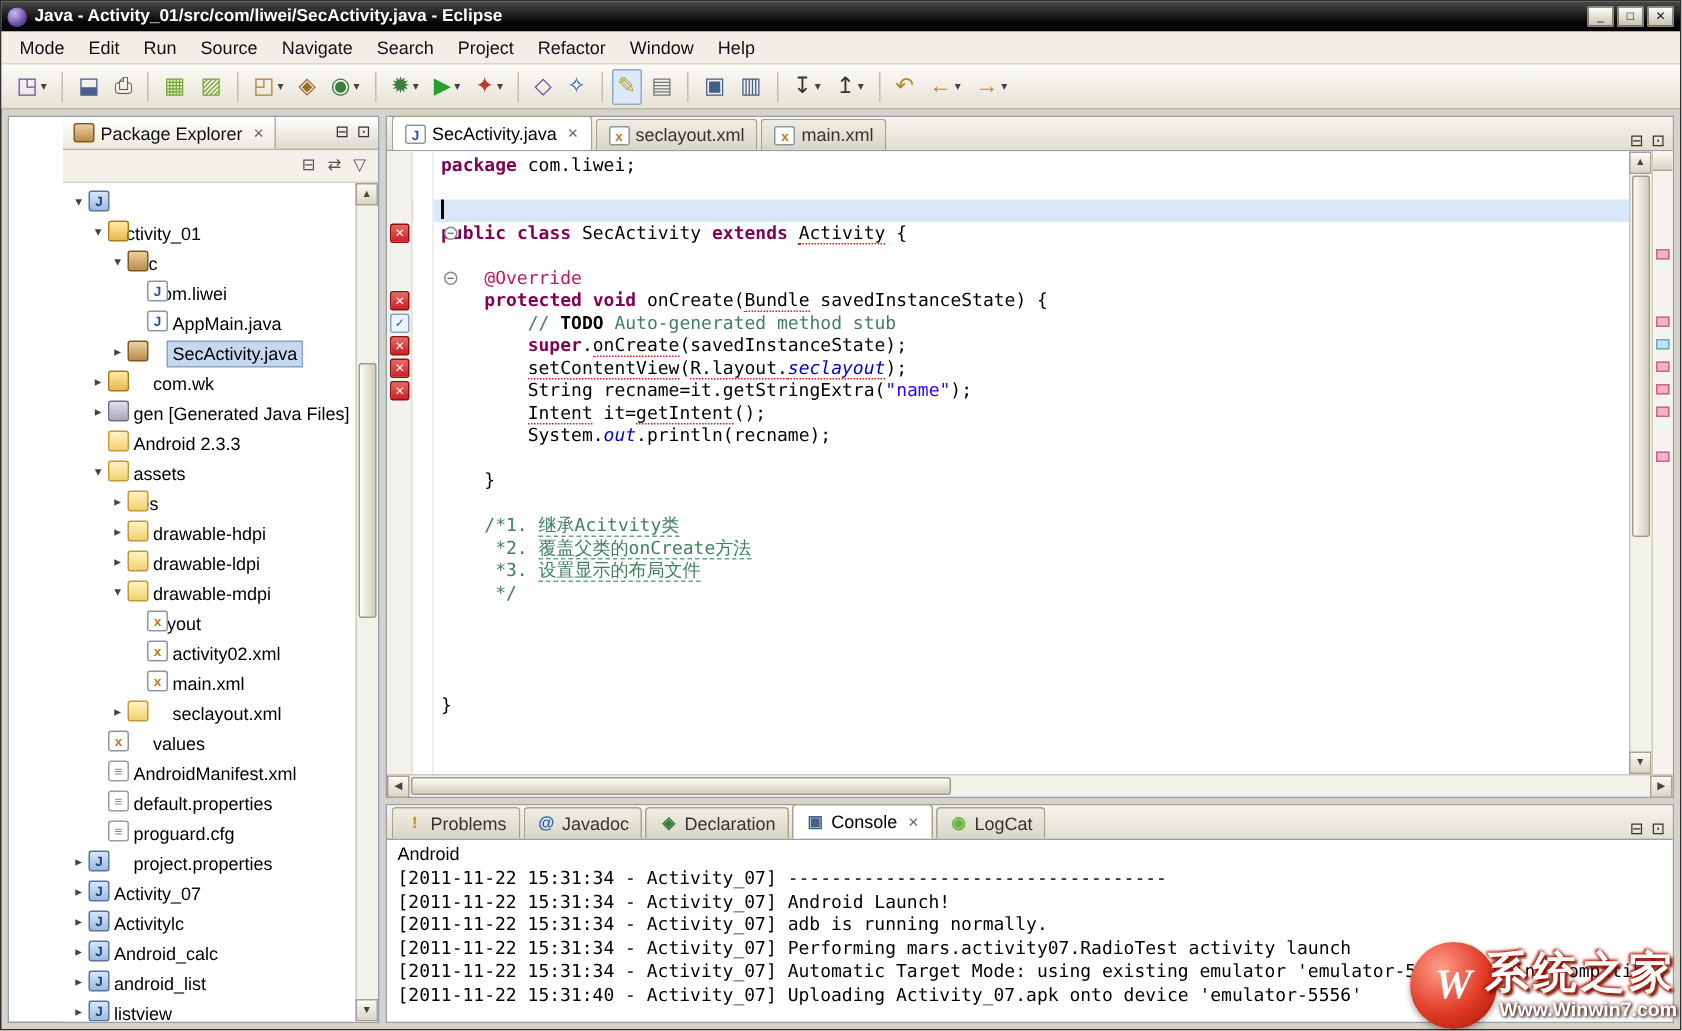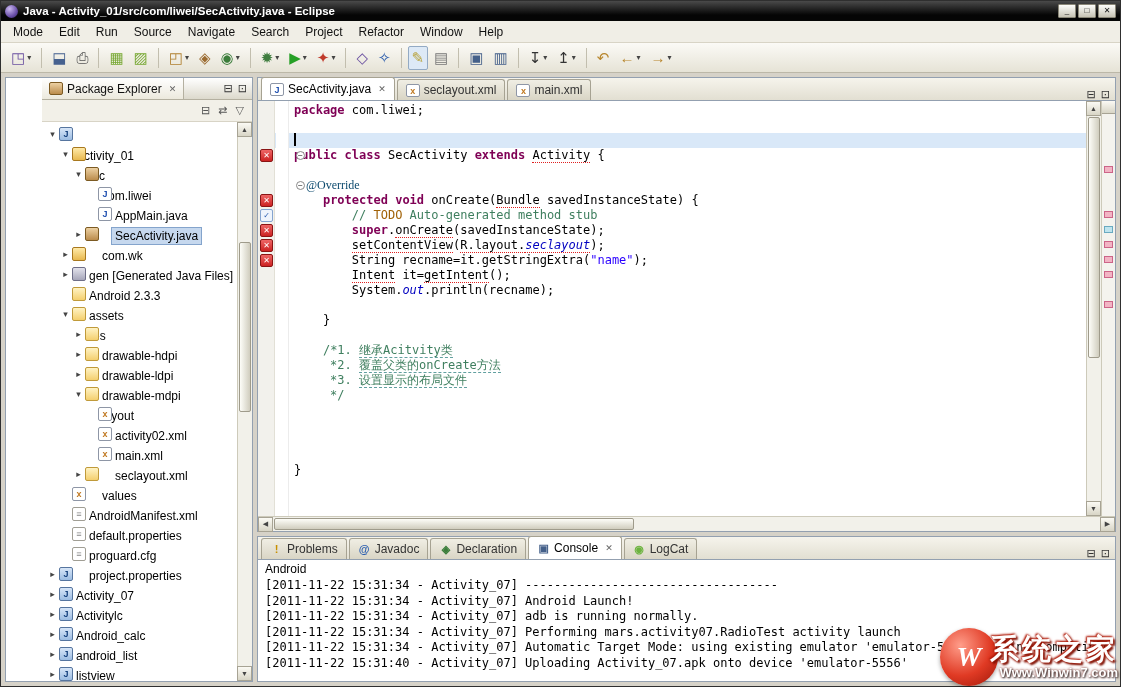--- a/index.html
+++ b/index.html
@@ -80,23 +80,23 @@
   .editor-body { flex:1; display:flex; min-height:0; background:#fff; position:relative; }
   .code-wrap { flex:1; position:relative; overflow:hidden; background:#fff; }
   .gcol { position:absolute; left:0; top:0; bottom:0; width:17px; background:#f2f1ec; border-right:1px solid #e2e0d6; z-index:2; }
   .fcol { position:absolute; left:18px; top:0; bottom:0; width:13px; background:#fff; border-right:1px solid #ececec; z-index:2; }
   #code-lines { position:absolute; left:0; top:2px; right:0; z-index:1; }
   .cline { height:15px; white-space:pre; font:12px/15px "DejaVu Sans Mono","Liberation Mono",monospace; padding-left:36px; color:#000; }
   .cline.cur { background:#d9e8f8; }
   .caret { display:inline-block; width:2px; height:13px; background:#000; vertical-align:-2px; }
   .kw { color:#7f0055; font-weight:bold; }
   .com { color:#3f7f5f; }
-  .todo { color:#a16207; font-weight:normal; }
+  .todo { color:#000000; font-weight:bold; }
   .str { color:#2a00ff; }
-  .ann { color:#0c4a6e;font-family:Liberation Serif, serif; }
+  .ann { color:#be185d; }
   .static { color:#0000c0; font-style:italic; }
   .err { border-bottom:1px dotted #e02020; }
   .spell { border-bottom:1px dashed #62a0a0; }
   .gmark { position:absolute; left:2px; width:13px; height:13px; z-index:3; border-radius:2px; font-size:8px; line-height:12px; text-align:center; }
   .gerr { background:linear-gradient(#e66,#c22); border:1px solid #8a1414; color:#fff; }
   .gtask { background:#eef4fc; border:1px solid #84a4d0; color:#2a5db0; }
   .fmark { position:absolute; left:20px; width:9px; height:9px; border:1px solid #8a8a8a; border-radius:50%; background:#fff; color:#444; font:8px/8px "DejaVu Sans Mono",monospace; text-align:center; z-index:3; }
   .vsb { flex:0 0 15px; background:#f2f1ea; border-left:1px solid #cdcaba; position:relative; }
   .vsb .sb-btn { position:absolute; left:-1px; }
   .overview { flex:0 0 14px; background:#f4f3ee; border-left:1px solid #cdcaba; position:relative; }

